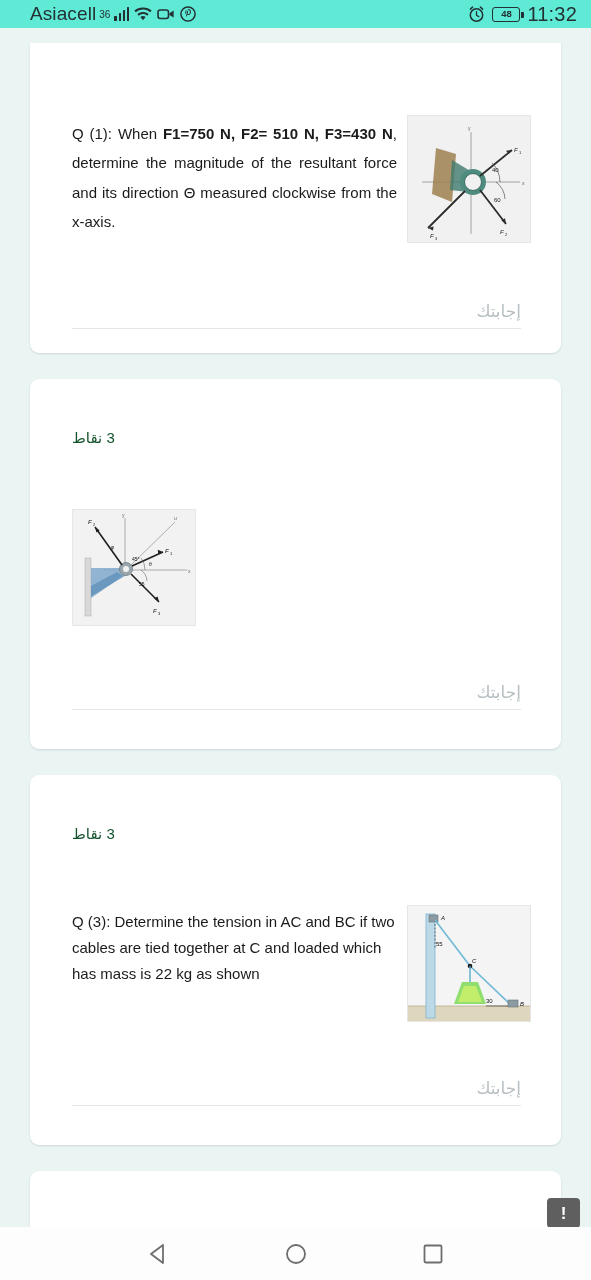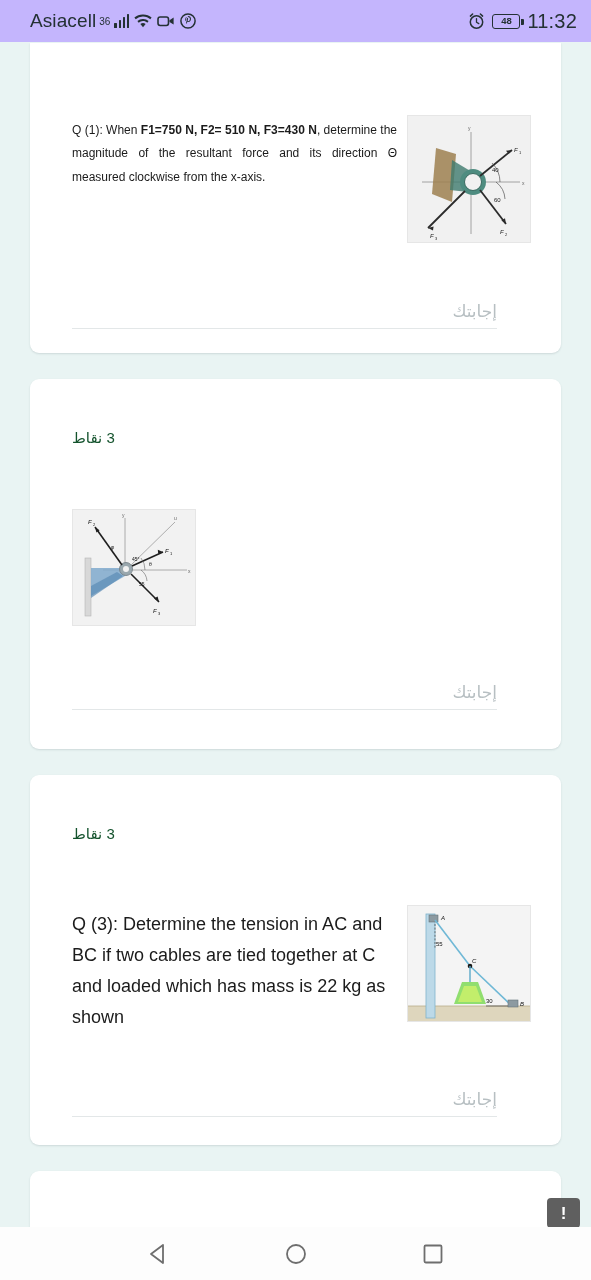--- a/index.html
+++ b/index.html
@@ -11,22 +11,22 @@
   }
 
   body {
     font-family: "Liberation Sans", "DejaVu Sans", sans-serif;
     background: #e9f4f3;
     position: relative;
   }
 
   
   .status-bar {
-    height: 42px;
-    background: #c4b5fd;
+    height: 28px;
+    background: #5eead4;
     display: flex;
     align-items: center;
     justify-content: space-between;
     padding: 0 14px 0 30px;
     color: #2d3b3e;
     position: relative;
     z-index: 40;
   }
   .status-left {
     display: flex;
@@ -126,40 +126,40 @@
   }
 
   .qrow {
     display: flex;
     align-items: flex-start;
     padding: 0 30px 0 42px;
     gap: 10px;
   }
   .qtext {
     flex: 1;
-    font-size: 12px;
+    font-size: 15px;
     line-height: 1.95;
     color: #1b1b1b;
     text-align: justify;
     padding-top: 4px;
   }
   .qtext .lbl { font-weight: normal; }
   .qtext b { font-weight: bold; }
 
   .figure {
     flex: 0 0 auto;
     background: #f2f2f2;
     border: 1px solid #e6e6e6;
     position: relative;
     overflow: hidden;
   }
 
   
   .answer-wrap {
-    padding: 0 64px 0 42px;
+    padding: 0 40px 0 42px;
   }
   .answer-label {
     direction: rtl;
     text-align: right;
     font-size: 17px;
     color: #b7bfc2;
     padding-bottom: 6px;
     letter-spacing: .3px;
   }
   .answer-line {
@@ -347,21 +347,21 @@
     </div>
     <div class="answer-wrap" style="padding-top:56px;">
       <div class="answer-label">إجابتك</div>
       <div class="answer-line"></div>
     </div>
   </div>
 
   <div class="card" style="height:370px;">
     <div class="points">3 نقاط</div>
     <div class="qrow" style="padding-top:62px;">
-      <div class="qtext" style="line-height:1.72;font-size:18px;text-align:left;">Q (3): Determine the tension in AC and BC if two cables are tied together at C and loaded which has mass is 22 kg as shown</div>
+      <div class="qtext" style="line-height:1.72;font-size:15px;text-align:left;">Q (3): Determine the tension in AC and BC if two cables are tied together at C and loaded which has mass is 22 kg as shown</div>
       <div class="figure" style="width:124px;height:117px;">
         <svg width="124" height="117" viewBox="0 0 124 117">
           <rect width="124" height="117" fill="#f4f4f4"></rect>
 
           <rect x="0" y="100" width="124" height="17" fill="#ded6bd"></rect>
           <line x1="0" y1="100" x2="124" y2="100" stroke="#b9ad8b" stroke-width=".8"></line>
 
           <rect x="18" y="8" width="9" height="104" fill="#bcd9e8" stroke="#7fb3cc" stroke-width=".8"></rect>
 
           <rect x="21" y="9" width="9" height="7" fill="#8c9aa1" stroke="#64737a" stroke-width=".6"></rect>

